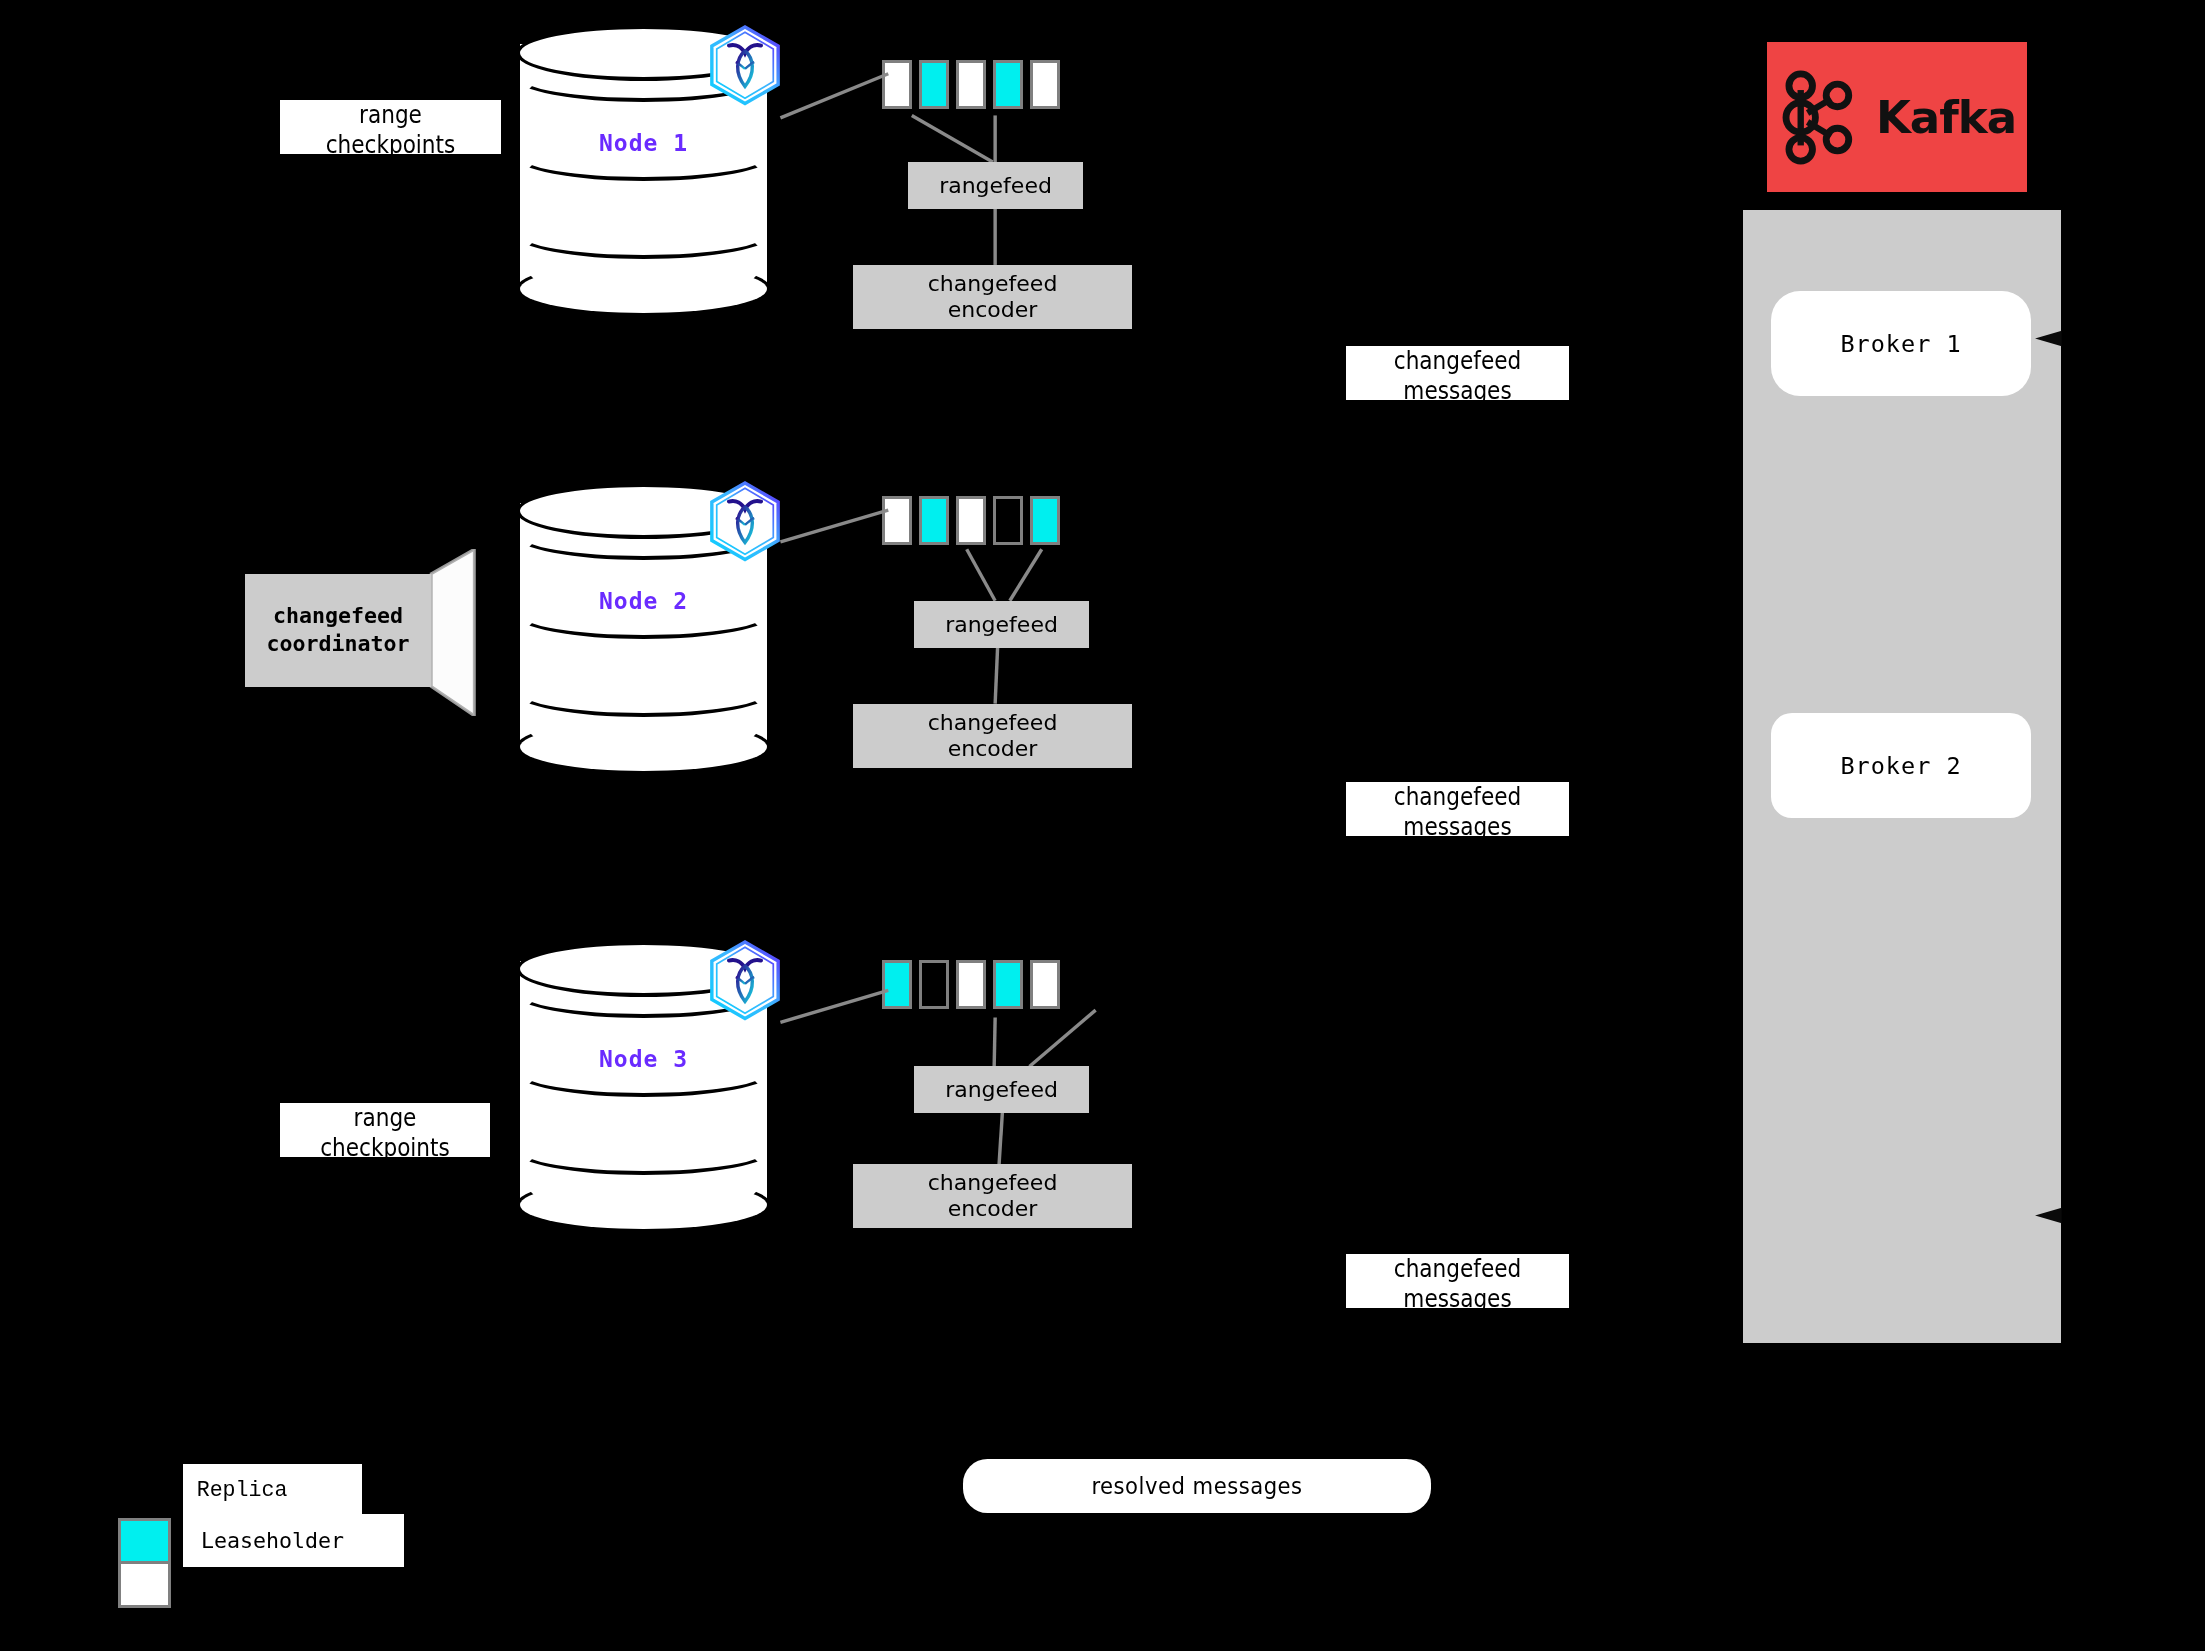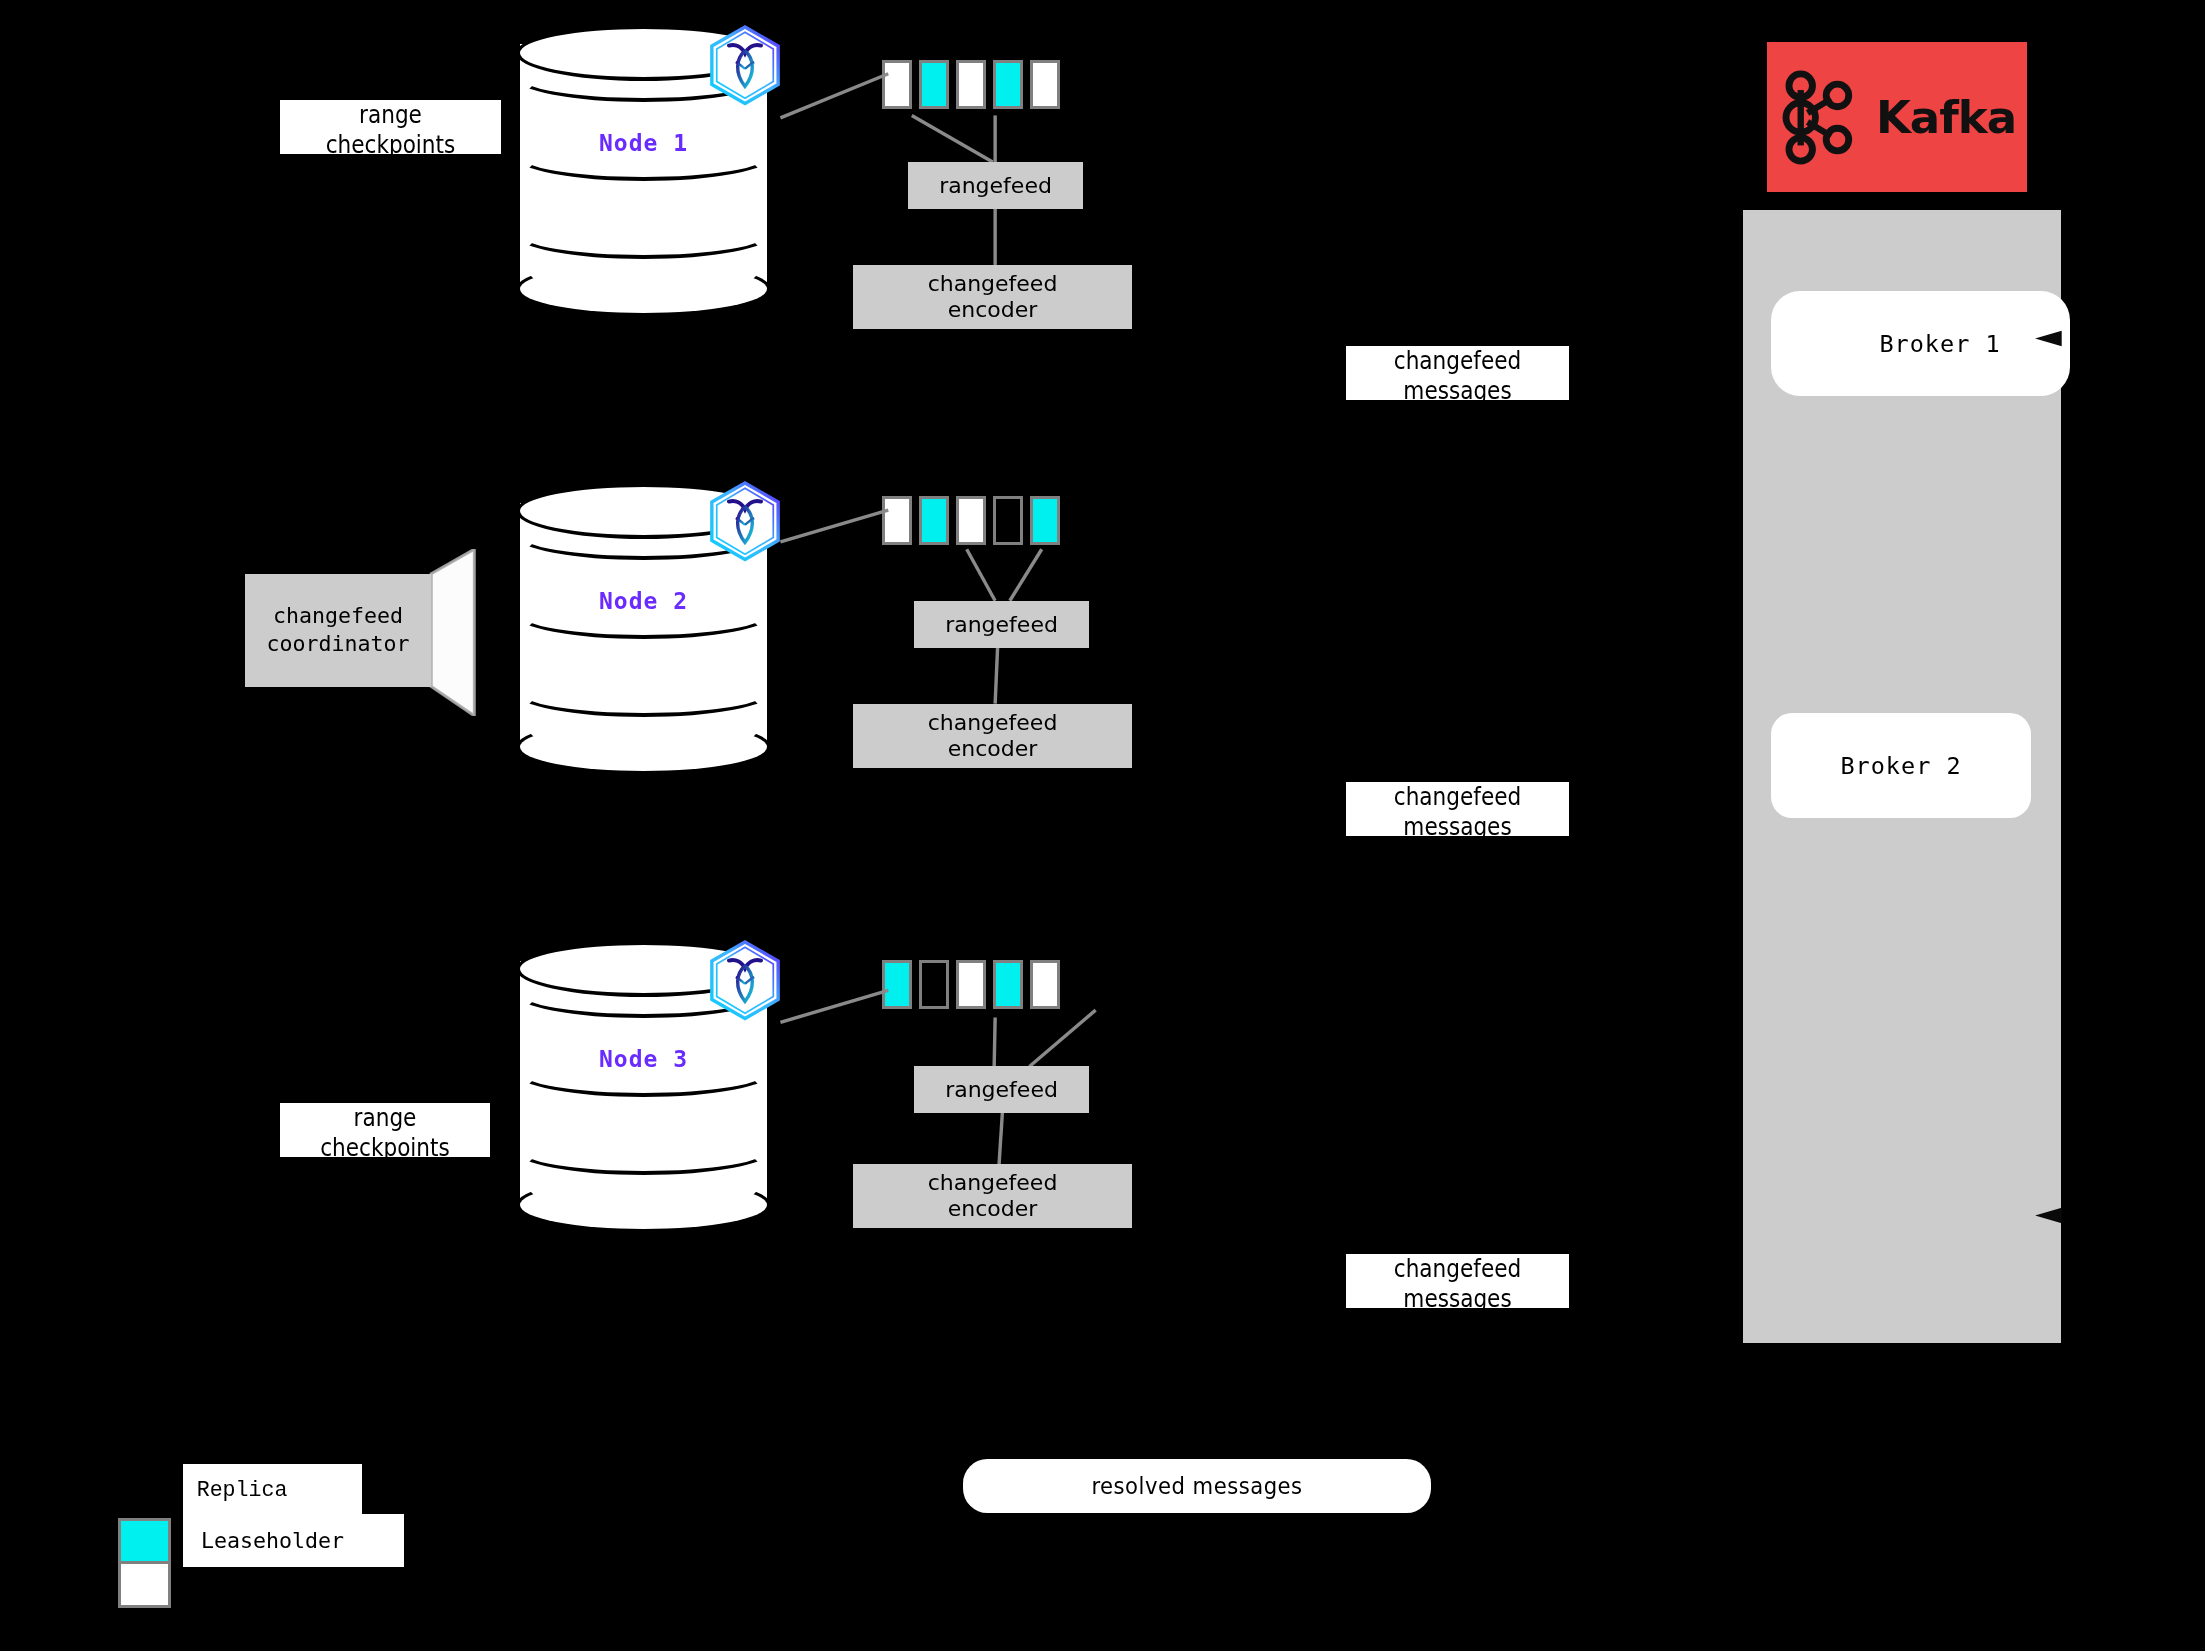--- a/index.html
+++ b/index.html
@@ -140,21 +140,21 @@
   .coordinator-box {
     position: absolute;
     left: 0; top: 24.5px;
     width: 186px; height: 113px;
     background: #CCCCCC;
     display: flex;
     align-items: center;
     justify-content: center;
     text-align: center;
     font-family: "DejaVu Sans Mono", monospace;
-    font-weight: normal;
+    font-weight: bold;
     font-size: 21.6px;
     line-height: 1.3;
     color: #000;
   }
 
   
   .kafka-logo-box {
     position: absolute;
     background: #ef4444;
     display: flex;
@@ -473,21 +473,21 @@
       <circle cx="46" cy="166" r="24" fill="none" stroke="#111111" stroke-width="14"></circle>
       <circle cx="121" cy="56" r="23" fill="none" stroke="#111111" stroke-width="14"></circle>
       <circle cx="121" cy="146" r="23" fill="none" stroke="#111111" stroke-width="14"></circle>
     </svg>
     <span class="kafka-word">Kafka</span>
   </div>
 
   <div class="kafka-panel" style="left:1743px; top:210px; width:318px; height:1133px;">
   </div>
 
-  <div class="broker" style="left:1771px; top:291px; width:260px; height:105px; z-index:3;padding-left:39px;">
+  <div class="broker" style="left:1771px; top:291px; width:260px; height:105px; z-index:3;">
     <span>Broker 1</span>
   </div>
   <div class="broker" style="left:1771px; top:713px; width:260px; height:105px; z-index:3;border-radius:21px;">
     <span>Broker 2</span>
   </div>
 
   <svg class="abs" style="left:2035px; top:324px; width:34px; height:29px; z-index:5;" viewBox="0 0 70 60" xmlns="http://www.w3.org/2000/svg">
     <polygon points="0,30 55,14 55,46" fill="#0a0a0a"></polygon>
   </svg>
   <svg class="abs" style="left:2035px; top:1201px; width:34px; height:29px; z-index:5;" viewBox="0 0 70 60" xmlns="http://www.w3.org/2000/svg">

